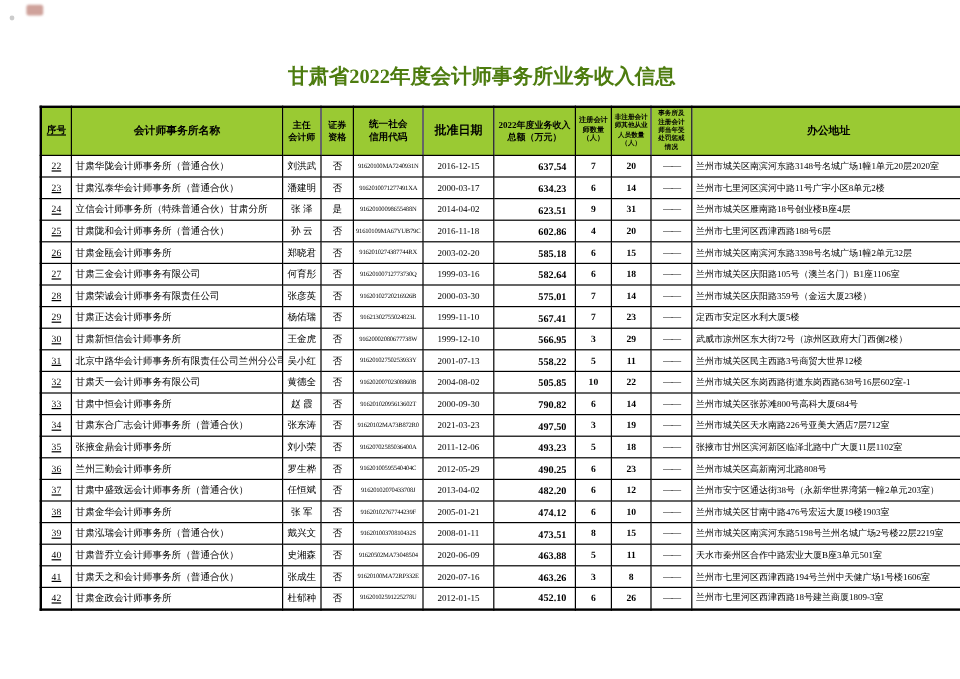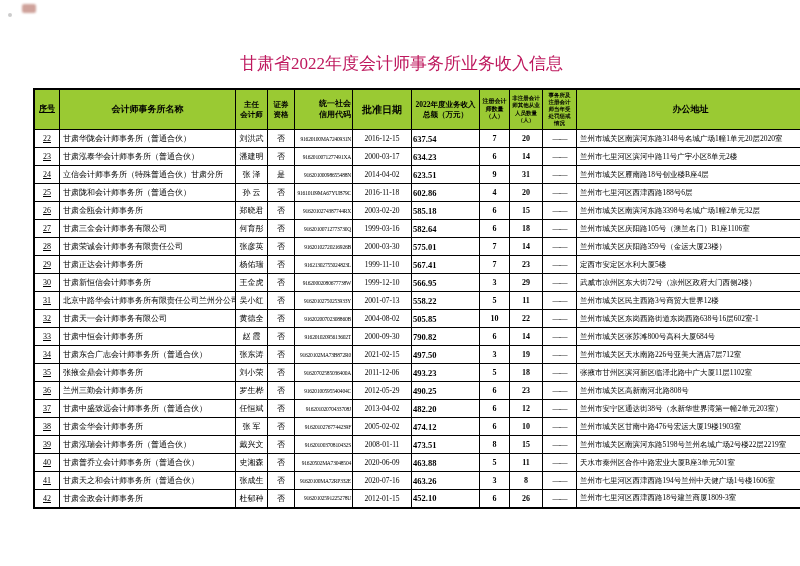--- a/index.html
+++ b/index.html
@@ -13,57 +13,57 @@
   .artifact {
     position:absolute; left:22px; top:4px; width:14px; height:9px;
     background:#a8574a; opacity:.55; border-radius:2px; filter:blur(1px);
   }
   .artifact2 {
     position:absolute; left:8px; top:13px; width:4px; height:4px;
     background:#999; opacity:.5; border-radius:50%;
   }
   .title {
     position:absolute; left:33px; top:52px; width:737px;
-    text-align:center; font-size:17px; font-weight:normal; color:#be185d;
+    text-align:center; font-size:17px; font-weight:bold; color:#4d7c0f;
   }
   table.main {
     position:absolute; left:33px; top:88px;
     width:737px; border-collapse:collapse; table-layout:fixed;
     border:2px solid #000;
   }
   th,td {
     border:1px solid #000;
     text-align:center; vertical-align:middle;
     overflow:hidden; padding:0 1px; color:#000;
   }
   thead th {
     background:#9aca33;
     font-weight:bold; white-space:pre-line; line-height:1.3;
     height:37px; padding:1px;
   }
   tbody tr { height:18px; }
   tbody td { font-size:8px; white-space:nowrap; }
   
   .c0{width:22px;text-decoration:underline;} .c1{width:173px;} .c2{width:29px;} .c3{width:24px;font-family:Liberation Serif, serif;}
-  .c4{width:55px;text-align:right;} .c5{width:56px;} .c6{width:65px;} .c7{width:27px;}
+  .c4{width:55px;} .c5{width:56px;} .c6{width:65px;} .c7{width:27px;}
   .c8{width:30px;} .c9{width:31px;} .c10{width:225px;}
   
   thead .c0{font-size:8px;} thead .c1{font-size:9px;}
   thead .c2{font-size:7.5px;} thead .c3{font-size:7.5px;}
   thead .c4{font-size:8px;} thead .c5{font-size:10px;}
   thead .c6{font-size:7.5px;} thead .c7{font-size:6px;}
   thead .c8{font-size:5.5px;} thead .c9{font-size:5.5px;}
   thead .c10{font-size:9px;}
   
   tbody .c1{text-align:left; padding-left:3px; font-size:8px;}
   tbody .c2{font-size:8px;margin-top:40px;}
   tbody .c3{font-size:8px;}
   tbody .c4{font-size:5.5px; letter-spacing:-0.2px;}
   tbody .c5{font-size:7.5px;margin-top:31px;}
-  tbody .c6{text-align:left; padding-right:19px; font-weight:bold; font-size:8.5px;}
+  tbody .c6{text-align:right; padding-right:7px; font-weight:bold; font-size:8.5px;}
   tbody .c7{font-weight:bold;}
   tbody .c8{font-weight:bold;margin-top:43px;}
   tbody .c9{font-size:8px; letter-spacing:-1px;}
   tbody .c10{text-align:left; padding-left:3px; font-size:7.5px;}
 </style>
 </head>
 <body>
 
 <div class="artifact"></div>
 <div class="artifact2"></div>
@@ -255,21 +255,21 @@
         <td class="c8">14</td>
         <td class="c9">——</td>
         <td class="c10">兰州市城关区张苏滩800号高科大厦684号</td>
       </tr>
       <tr>
         <td class="c0">34</td>
         <td class="c1">甘肃东合广志会计师事务所（普通合伙）</td>
         <td class="c2">张东涛</td>
         <td class="c3">否</td>
         <td class="c4">91620102MA73B872R0</td>
-        <td class="c5">2021-02-15</td>
+        <td class="c5">2021-03-23</td>
         <td class="c6">497.50</td>
         <td class="c7">3</td>
         <td class="c8">19</td>
         <td class="c9">——</td>
         <td class="c10">兰州市城关区天水南路226号亚美大酒店7层712室</td>
       </tr>
       <tr>
         <td class="c0">35</td>
         <td class="c1">张掖金鼎会计师事务所</td>
         <td class="c2">刘小荣</td>
@@ -307,21 +307,21 @@
         <td class="c8">12</td>
         <td class="c9">——</td>
         <td class="c10">兰州市安宁区通达街38号（永新华世界湾第一幢2单元203室）</td>
       </tr>
       <tr>
         <td class="c0">38</td>
         <td class="c1">甘肃金华会计师事务所</td>
         <td class="c2">张 军</td>
         <td class="c3">否</td>
         <td class="c4">91620102767744239F</td>
-        <td class="c5">2005-02-02</td>
+        <td class="c5">2005-01-21</td>
         <td class="c6">474.12</td>
         <td class="c7">6</td>
         <td class="c8">10</td>
         <td class="c9">——</td>
         <td class="c10">兰州市城关区甘南中路476号宏运大厦19楼1903室</td>
       </tr>
       <tr>
         <td class="c0">39</td>
         <td class="c1">甘肃泓瑞会计师事务所（普通合伙）</td>
         <td class="c2">戴兴文</td>

